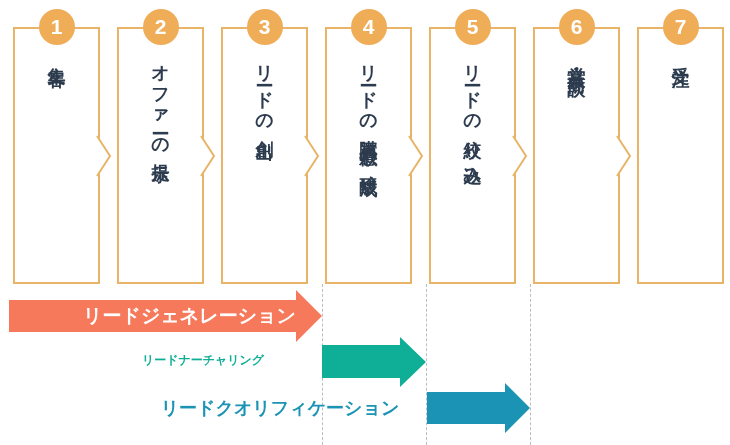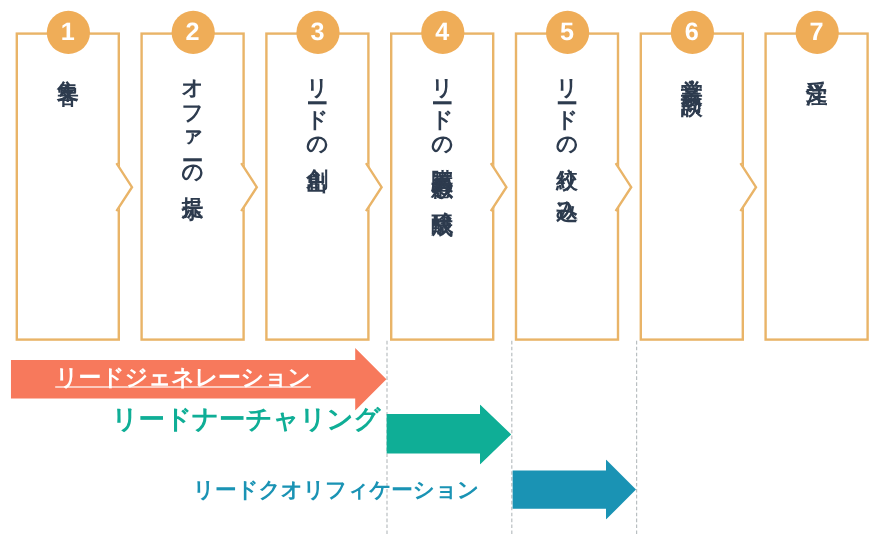--- a/index.html
+++ b/index.html
@@ -62,27 +62,27 @@
   .arrow-1 polygon{fill:var(--phase1,#F7795C);}
   .arrow-2 polygon{fill:var(--phase2,#0FAE96);}
   .arrow-3 polygon{fill:var(--phase3,#1A93B4);}
   .phase-label{
     position:absolute;
     font-weight:bold;
     white-space:nowrap;
   }
   .pl-1{
     left:9px;top:300px;width:287px;height:32px;
-    line-height:32px;text-align:center;
-    color:#fff;font-size:19px;text-decoration:underline;
+    line-height:32px;text-align:right;
+    color:#fff;font-size:19px;
   }
   .pl-2{
-    left:93px;top:337px;width:220px;height:26px;
-    line-height:26px;text-align:left;
-    color:var(--phase2,#0FAE96);font-size:22px;
+    left:93px;top:347px;width:220px;height:26px;
+    line-height:26px;text-align:center;
+    color:var(--phase2,#0FAE96);font-size:12px;
   }
   .pl-3{
     left:140px;top:395px;width:280px;height:26px;
     line-height:26px;text-align:center;
     color:var(--phase3,#1A93B4);font-size:18px;
   }
 </style>
 </head>
 <body>
 

